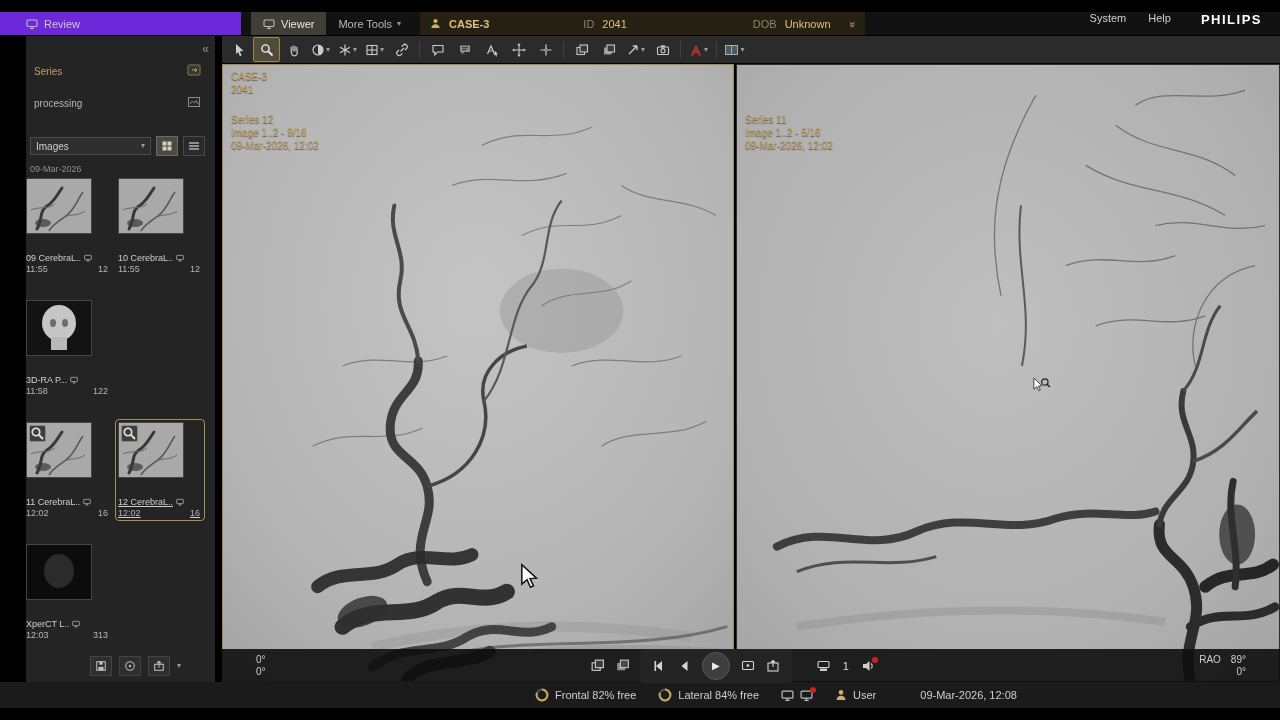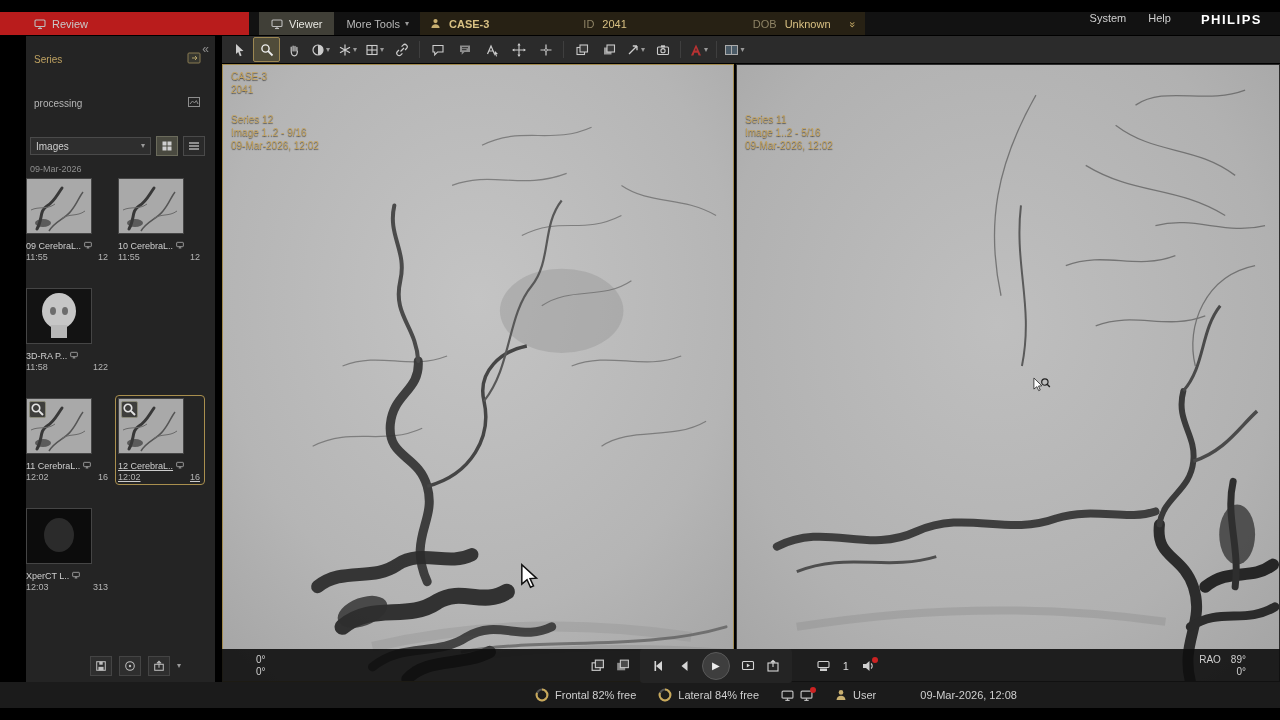--- a/index.html
+++ b/index.html
@@ -4,53 +4,53 @@
 <style>
   html,body{margin:0;padding:0;}
   body{
     width:1280px;height:720px;background:#000;overflow:hidden;position:relative;
     font-family:"Liberation Sans",sans-serif;color:#ccc;
     -webkit-font-smoothing:antialiased;
   }
 
   
   .header{position:absolute;top:12px;left:0;right:0;height:23px;background:#121212;display:flex;align-items:stretch;font-size:11px;}
-  .hdr-left{width:215px;display:flex;align-items:center;gap:6px;padding-left:34px;color:#c9c9c9;background:#b91c1c;}
+  .hdr-left{width:215px;display:flex;align-items:center;gap:6px;padding-left:26px;color:#c9c9c9;background:#6d28d9;}
   .tab-viewer{display:flex;align-items:center;gap:6px;background:#403f37;color:#e8e8e2;padding:0 12px;margin-left:10px;}
   .more-tools{display:flex;align-items:center;gap:5px;color:#b9b9b9;padding:0 12px;}
   .caret{font-size:8px;color:#999;line-height:1;}
   .patient-banner{position:absolute;left:420px;top:0;height:23px;width:445px;background:#272114;display:flex;align-items:center;gap:8px;padding:0 10px;box-sizing:border-box;}
   .pt-name{color:#d9c183;font-weight:bold;}
   .pt-dim{color:#8e8365;}
   .pt-val{color:#d9c183;}
   .pt-chevrons{margin-left:auto;color:#c9ad67;font-size:11px;transform:rotate(90deg);letter-spacing:-1px;}
   .hdr-right{margin-left:auto;display:flex;align-items:flex-start;gap:22px;padding-right:18px;}
   .hdr-link{color:#cfcfcf;}
   .brand{color:#fff;font-weight:bold;font-size:13px;letter-spacing:1.5px;padding-left:8px;}
 
   
   .sidebar{position:absolute;top:36px;left:0;width:215px;bottom:38px;background:linear-gradient(to right,#000 26px,#242424 26px);font-size:10px;}
   .sb-collapse{position:absolute;top:6px;right:6px;color:#8f8f8f;font-size:12px;cursor:default;}
   .sb-row{position:absolute;left:34px;right:14px;display:flex;align-items:center;}
   .sb-row .sb-ico{margin-left:auto;opacity:.85;}
-  .row-series{top:16px;color:#bfa261;}
+  .row-series{top:28px;color:#bfa261;}
   .row-processing{top:60px;color:#b5b5b5;}
   .images-bar{position:absolute;top:100px;left:30px;right:10px;display:flex;align-items:center;gap:5px;}
   .images-select{flex:1;display:flex;align-items:center;background:#2e2e2e;border:1px solid #4a4a4a;height:16px;padding:0 5px;color:#cfcfcf;}
   .images-select .caret{margin-left:auto;}
   .view-btn{width:20px;height:18px;display:flex;align-items:center;justify-content:center;border:1px solid #4a4a4a;background:#2a2a2a;}
   .view-btn.active{background:#4a4a40;border-color:#6b6b5c;}
   .date-header{position:absolute;top:128px;left:30px;color:#8f8f8f;font-size:9px;}
   .thumb-grid{position:absolute;top:142px;left:26px;display:grid;grid-template-columns:86px 86px;column-gap:6px;row-gap:26px;}
   .thumb-card{width:84px;}
   .thumb-card.selected{outline:1px solid #a98f4e;outline-offset:2px;border-radius:1px;text-decoration:underline;}
   .thumb-img{width:64px;height:54px;border:1px solid #454545;position:relative;background:#111;}
   .thumb-img svg{display:block;width:100%;height:100%;}
   .mag-badge{position:absolute;top:2px;left:2px;width:15px;height:15px;background:rgba(50,50,48,.9);border:1px solid #8a8a7a;border-radius:2px;display:flex;align-items:center;justify-content:center;}
-  .thumb-label{display:flex;align-items:flex-start;gap:3px;color:#cfcfcf;font-size:9px;margin-top:7px;white-space:nowrap;overflow:hidden;}
+  .thumb-label{display:flex;align-items:center;gap:3px;color:#cfcfcf;font-size:9px;margin-top:19px;white-space:nowrap;overflow:hidden;}
   .thumb-meta{display:flex;align-items:center;gap:3px;color:#b5b5b5;font-size:9px;margin-top:1px;}
   .thumb-meta .cnt{margin-left:auto;padding-right:2px;}
   .sb-actions{position:absolute;bottom:6px;right:34px;display:flex;align-items:center;gap:7px;}
   .sb-actions .abtn{width:20px;height:18px;display:flex;align-items:center;justify-content:center;background:#2e2e2e;border:1px solid #444;}
 
   
   .toolbar{position:absolute;top:36px;left:222px;right:0;height:27px;background:#2b2b2b;display:flex;align-items:center;padding-left:4px;}
   .tbtn{height:23px;min-width:23px;display:flex;align-items:center;justify-content:center;border:1px solid transparent;border-radius:2px;padding:0 1px;}
   .tbtn.active{background:#504c3a;border-color:#9c8752;}
   .tsep{width:1px;height:17px;background:#3f3f3f;margin:0 4px;}

